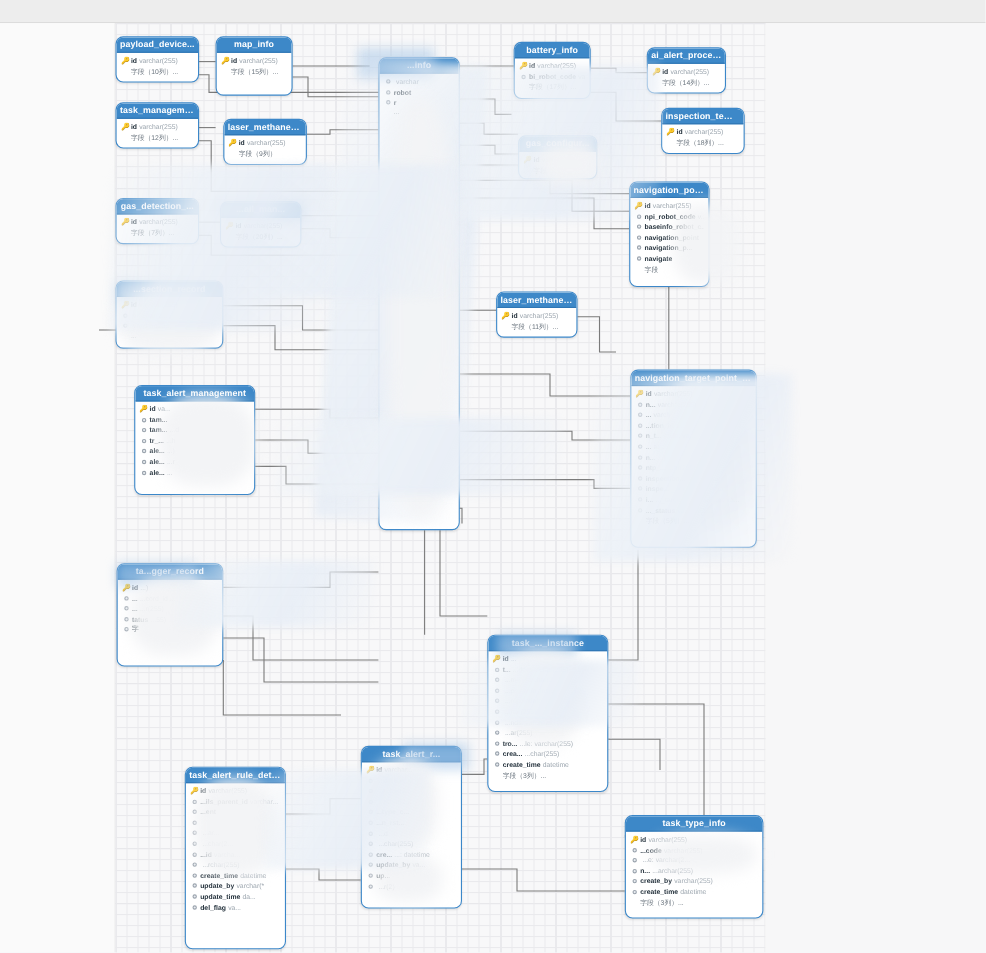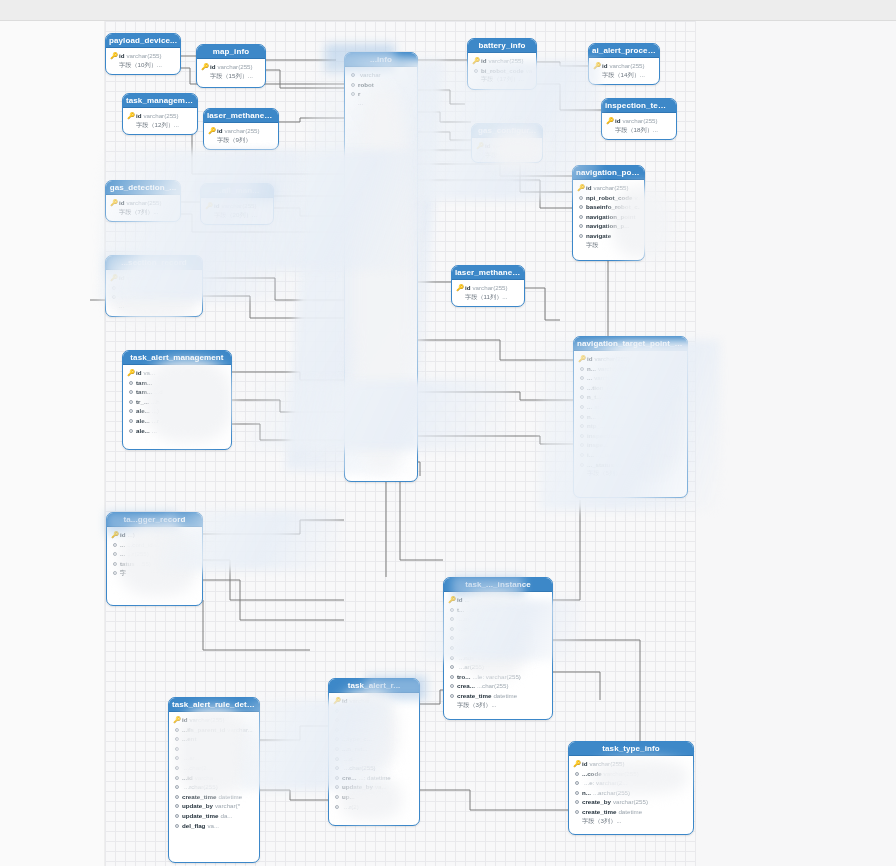--- a/index.html
+++ b/index.html
@@ -171,21 +171,21 @@
         <div class="tbl-hd">payload_device...</div>
         <div class="tbl-bd">
           <div class="row">
             <span class="ic"><span class="keyic">🔑</span></span>
             <span class="fname">id</span>
             <span class="ftype">varchar(255)</span>
           </div>
           <div class="more">字段（10列）...</div>
         </div>
       </div>
-      <div class="tbl" style="left: 196px; top: 44px; width: 70px; height: 44px;">
+      <div class="tbl" style="left: 196px; top: 33px; width: 70px; height: 54px;">
         <div class="tbl-hd">map_info</div>
         <div class="tbl-bd">
           <div class="row">
             <span class="ic"><span class="keyic">🔑</span></span>
             <span class="fname">id</span>
             <span class="ftype">varchar(255)</span>
           </div>
           <div class="more">字段（15列）...</div>
         </div>
       </div>
@@ -220,21 +220,21 @@
         <div class="tbl-hd">inspection_temp...</div>
         <div class="tbl-bd">
           <div class="row">
             <span class="ic"><span class="keyic">🔑</span></span>
             <span class="fname">id</span>
             <span class="ftype">varchar(255)</span>
           </div>
           <div class="more">字段（18列）...</div>
         </div>
       </div>
-      <div class="tbl" style="left: 122px; top: 93px; width: 76px; height: 42px;">
+      <div class="tbl" style="left: 105px; top: 93px; width: 76px; height: 42px;">
         <div class="tbl-hd">task_management</div>
         <div class="tbl-bd">
           <div class="row">
             <span class="ic"><span class="keyic">🔑</span></span>
             <span class="fname">id</span>
             <span class="ftype">varchar(255)</span>
           </div>
           <div class="more">字段（12列）...</div>
         </div>
       </div>

